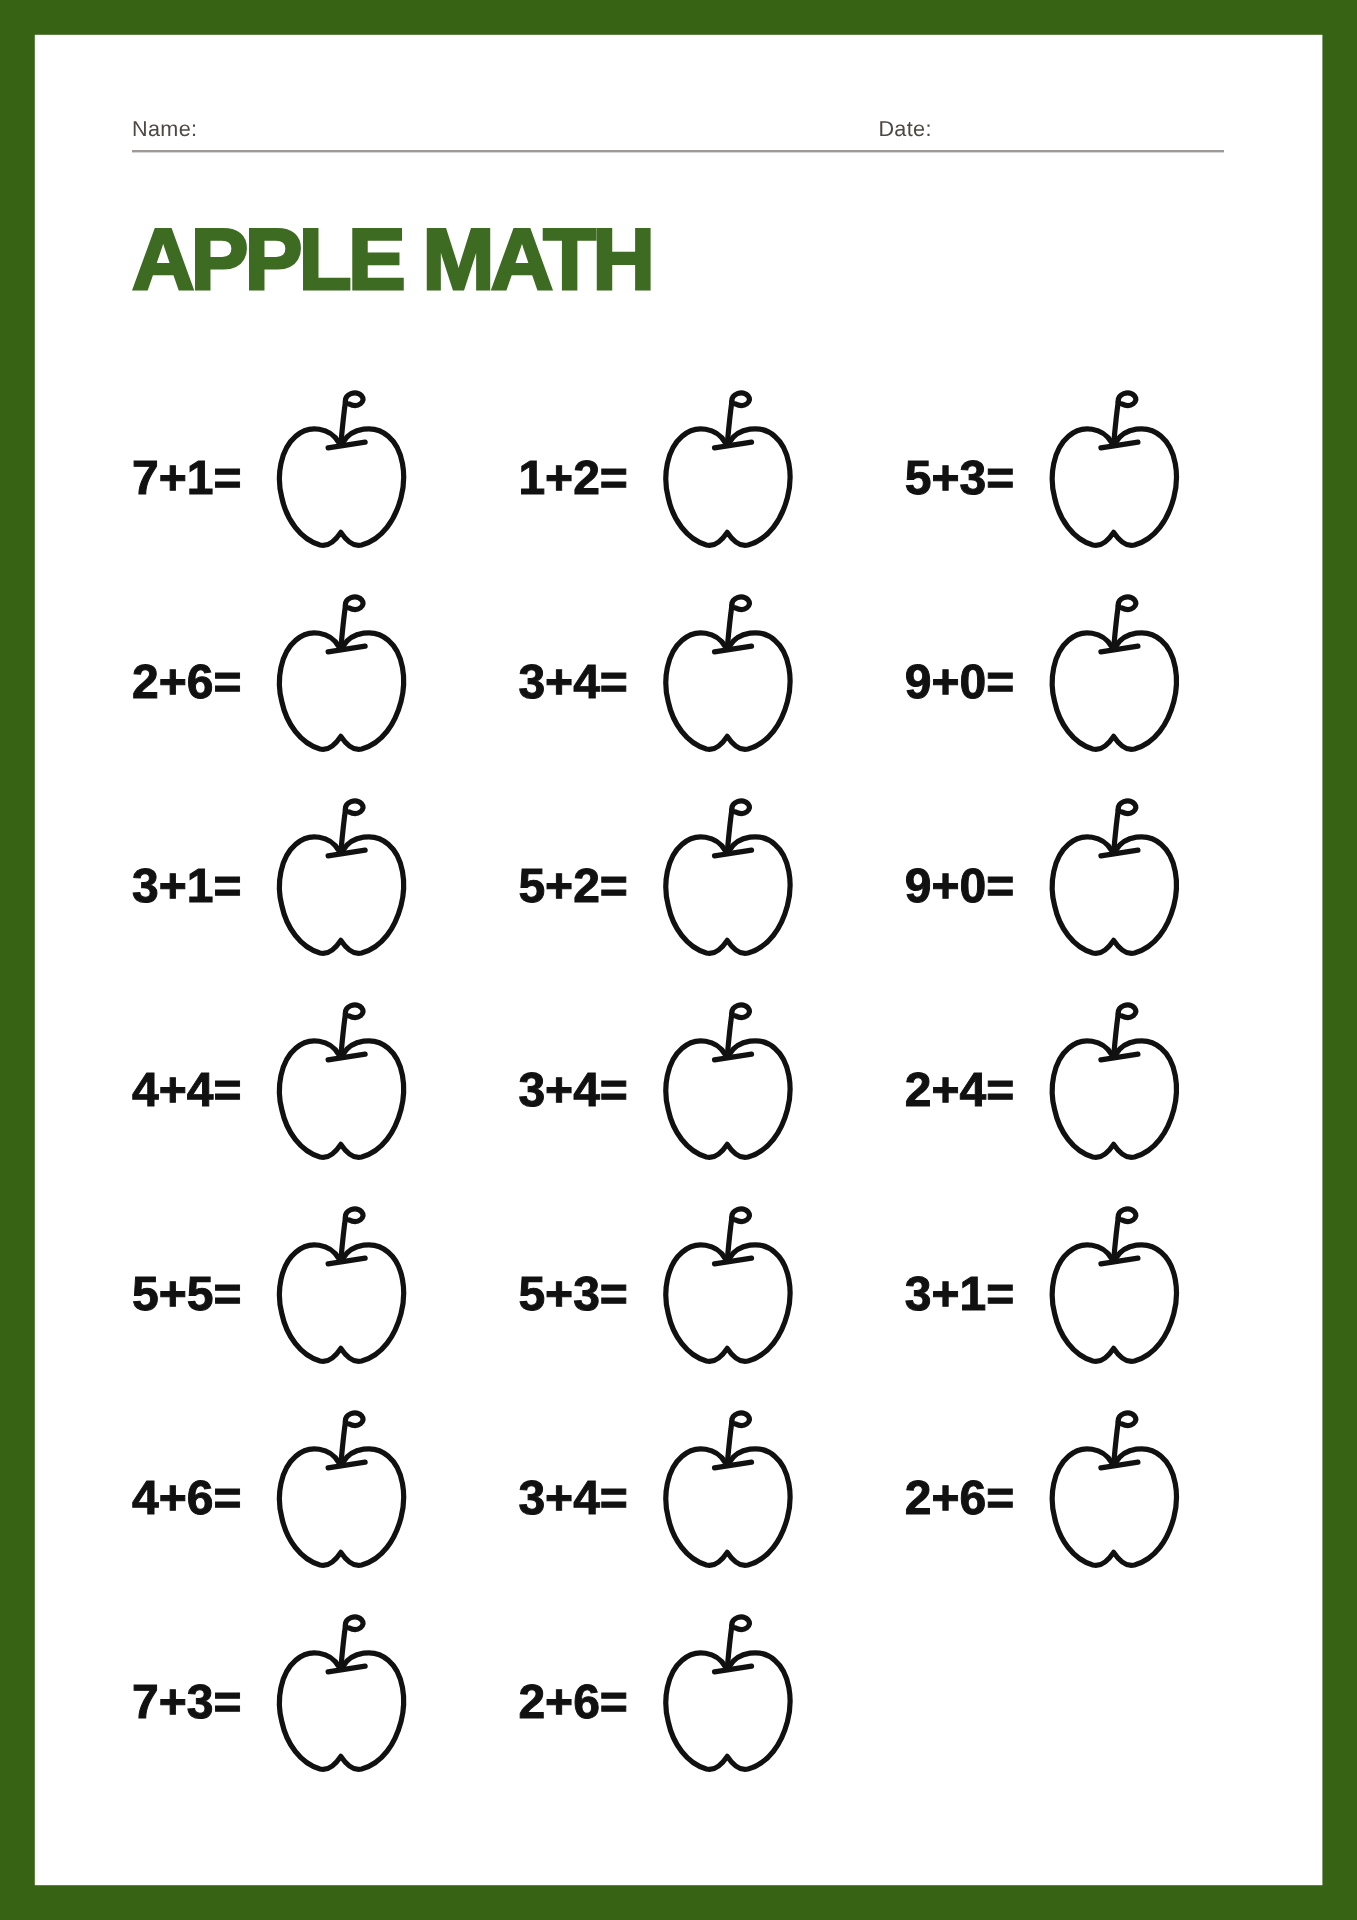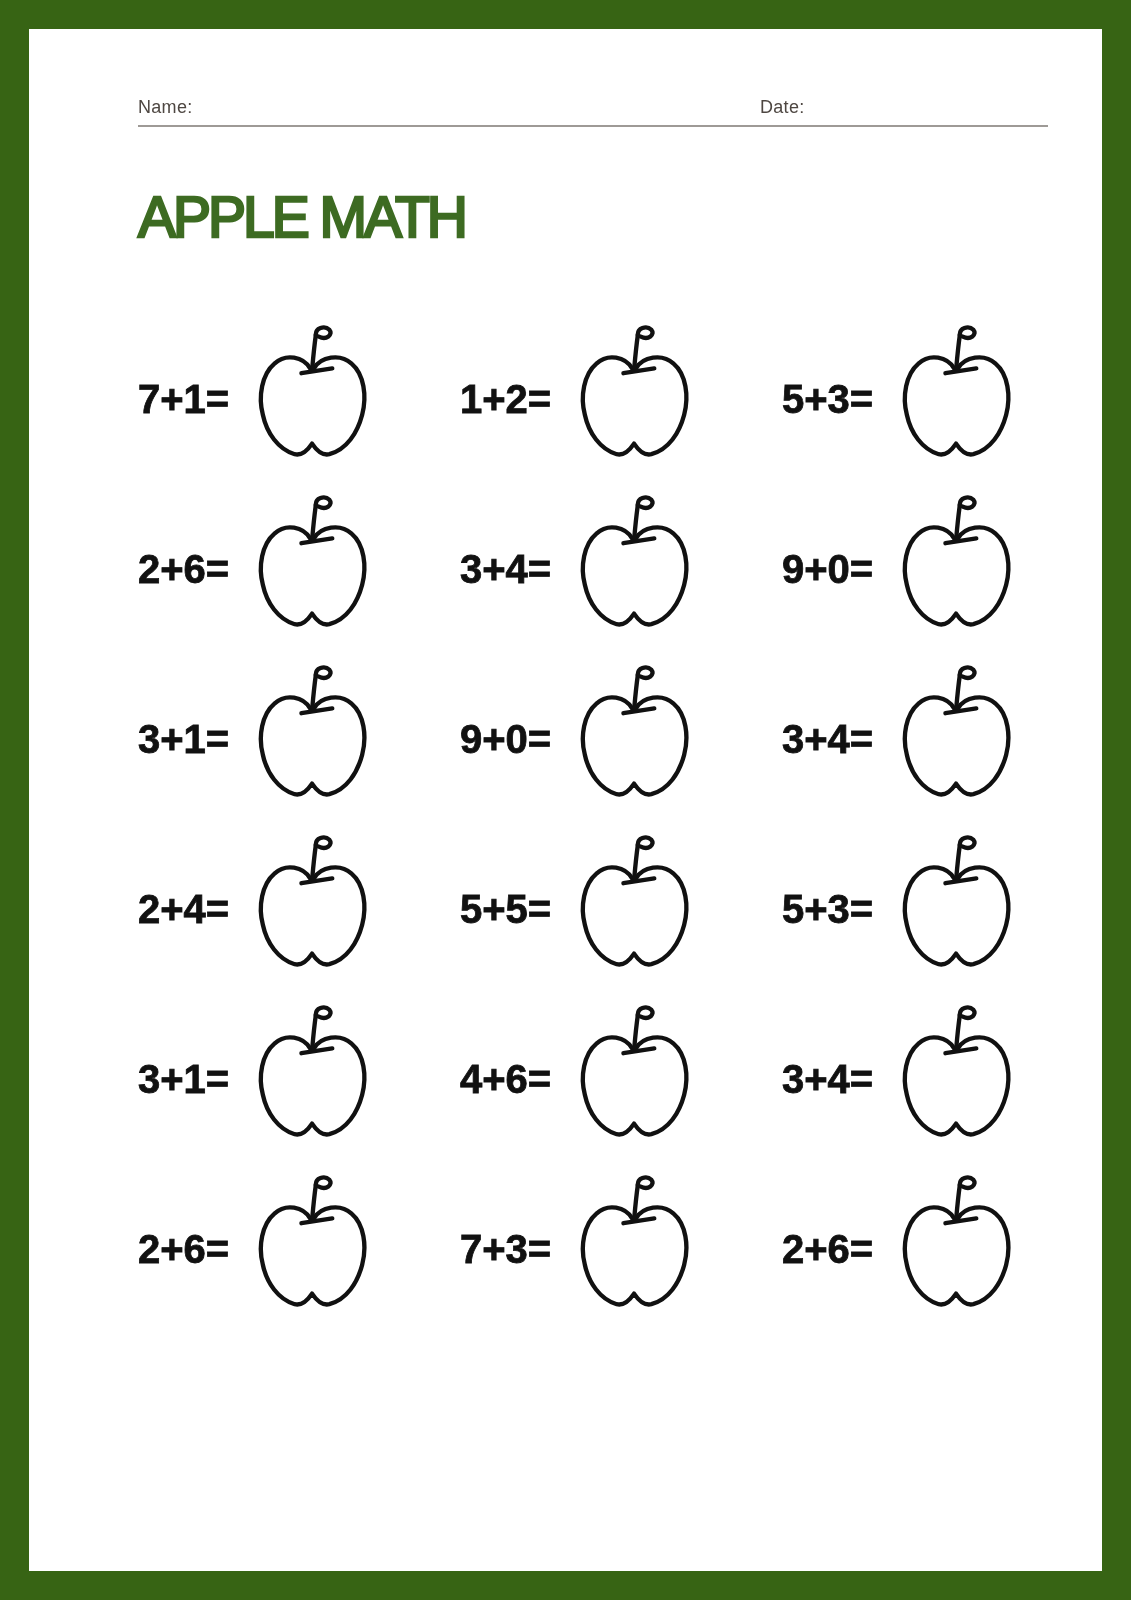--- a/index.html
+++ b/index.html
@@ -11,40 +11,40 @@
     --c-ink:#111111;
   }
   *{margin:0;padding:0;box-sizing:border-box;}
   html,body{background:#fff;}
   body{
     width:1131px;height:1600px;
     border:29px solid var(--c-border);
     font-family:"Liberation Sans",sans-serif;
     overflow:hidden;
   }
-  .page{padding:0 0 0 81px;margin-left:28px;}
+  .page{padding:0 0 0 81px;}
   
   .fields{
     margin:68px 53px 0 0;
     width:910px;
     position:relative;
     border-bottom:2px solid var(--c-line);
     padding-bottom:7px;
     height:30px;
   }
   .field-label{
     font-size:18px;color:var(--c-label);letter-spacing:.3px;
   }
   .date-label{position:absolute;left:622px;top:0;}
   
   .title{
     margin-top:44px;
-    font-size:57px;
+    font-size:72px;
     line-height:92px;
-    font-weight:400;
+    font-weight:700;
     letter-spacing:-3px;
     color:var(--c-title);
     -webkit-text-stroke:2.5px var(--c-title);
   }
   .subtitle{
     margin-top:10px;
     font-size:26px;
     color:var(--c-subtitle);
     letter-spacing:.2px;
   }
@@ -148,31 +148,49 @@
   <div class="cell">
     <span class="problem">3+1=</span>
     <svg class="apple" viewBox="0 0 120 140" width="116" height="135" fill="none" stroke="#111111" stroke-width="4.5" stroke-linecap="round" stroke-linejoin="round">
       <path d="M 57 45 C 50 33 32 29 20 40 C 7 51 3 74 8 93 C 12 112 24 129 41 134 C 49 136 55 129 59 123 C 63 129 69 136 77 134 C 95 129 106 112 111 93 C 116 74 113 51 100 40 C 88 29 68 33 61 45"></path>
       <path d="M 59 47 C 60 36 61 24 63 10"></path>
       <path d="M 63 11 C 62 3 72 0 77 5 C 81 10 74 16 66 12"></path>
       <path d="M 48 50 L 80 45"></path>
     </svg>
   </div>
 
+  <div class="cell">
+    <span class="problem">5+2=</span>
+    <svg class="apple" viewBox="0 0 120 140" width="116" height="135" fill="none" stroke="#111111" stroke-width="4.5" stroke-linecap="round" stroke-linejoin="round">
+      <path d="M 57 45 C 50 33 32 29 20 40 C 7 51 3 74 8 93 C 12 112 24 129 41 134 C 49 136 55 129 59 123 C 63 129 69 136 77 134 C 95 129 106 112 111 93 C 116 74 113 51 100 40 C 88 29 68 33 61 45"></path>
+      <path d="M 59 47 C 60 36 61 24 63 10"></path>
+      <path d="M 63 11 C 62 3 72 0 77 5 C 81 10 74 16 66 12"></path>
+      <path d="M 48 50 L 80 45"></path>
+    </svg>
+  </div>
 
   <div class="cell">
     <span class="problem">9+0=</span>
     <svg class="apple" viewBox="0 0 120 140" width="116" height="135" fill="none" stroke="#111111" stroke-width="4.5" stroke-linecap="round" stroke-linejoin="round">
       <path d="M 57 45 C 50 33 32 29 20 40 C 7 51 3 74 8 93 C 12 112 24 129 41 134 C 49 136 55 129 59 123 C 63 129 69 136 77 134 C 95 129 106 112 111 93 C 116 74 113 51 100 40 C 88 29 68 33 61 45"></path>
       <path d="M 59 47 C 60 36 61 24 63 10"></path>
       <path d="M 63 11 C 62 3 72 0 77 5 C 81 10 74 16 66 12"></path>
       <path d="M 48 50 L 80 45"></path>
     </svg>
   </div>
 
+  <div class="cell">
+    <span class="problem">4+4=</span>
+    <svg class="apple" viewBox="0 0 120 140" width="116" height="135" fill="none" stroke="#111111" stroke-width="4.5" stroke-linecap="round" stroke-linejoin="round">
+      <path d="M 57 45 C 50 33 32 29 20 40 C 7 51 3 74 8 93 C 12 112 24 129 41 134 C 49 136 55 129 59 123 C 63 129 69 136 77 134 C 95 129 106 112 111 93 C 116 74 113 51 100 40 C 88 29 68 33 61 45"></path>
+      <path d="M 59 47 C 60 36 61 24 63 10"></path>
+      <path d="M 63 11 C 62 3 72 0 77 5 C 81 10 74 16 66 12"></path>
+      <path d="M 48 50 L 80 45"></path>
+    </svg>
+  </div>
 
   <div class="cell">
     <span class="problem">3+4=</span>
     <svg class="apple" viewBox="0 0 120 140" width="116" height="135" fill="none" stroke="#111111" stroke-width="4.5" stroke-linecap="round" stroke-linejoin="round">
       <path d="M 57 45 C 50 33 32 29 20 40 C 7 51 3 74 8 93 C 12 112 24 129 41 134 C 49 136 55 129 59 123 C 63 129 69 136 77 134 C 95 129 106 112 111 93 C 116 74 113 51 100 40 C 88 29 68 33 61 45"></path>
       <path d="M 59 47 C 60 36 61 24 63 10"></path>
       <path d="M 63 11 C 62 3 72 0 77 5 C 81 10 74 16 66 12"></path>
       <path d="M 48 50 L 80 45"></path>
     </svg>
   </div>

